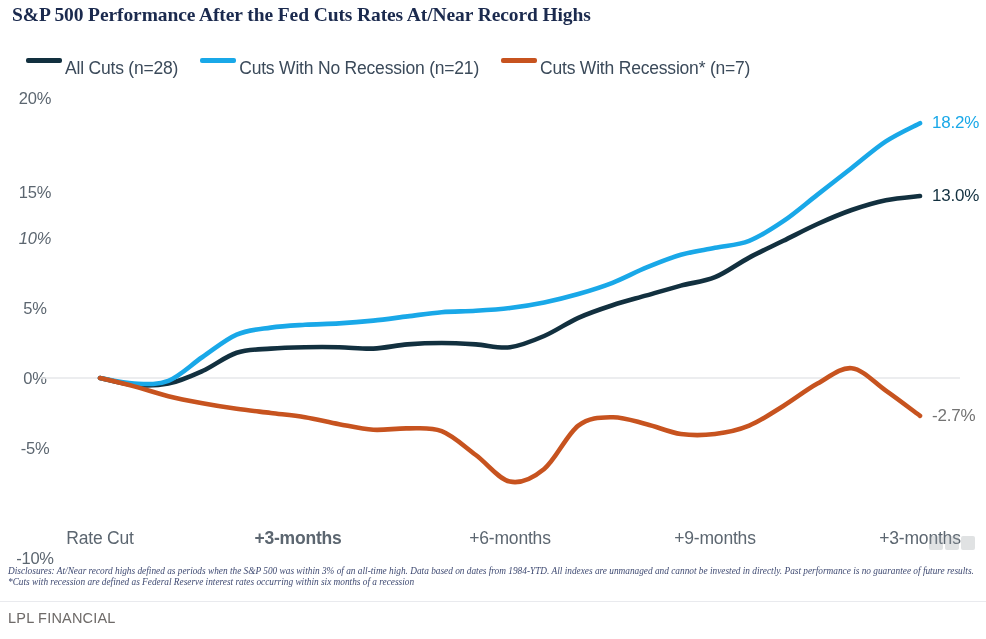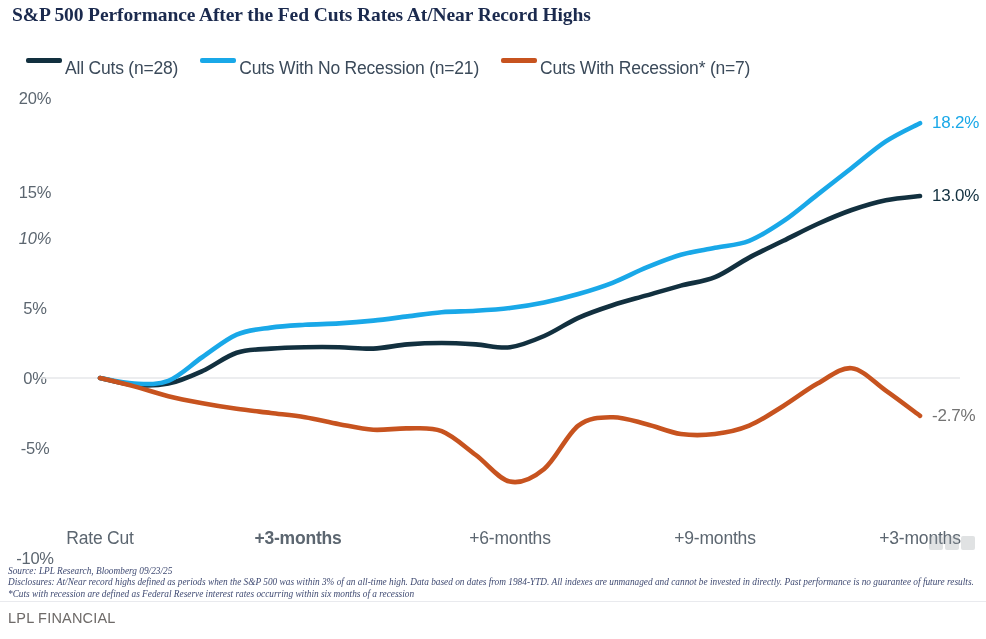--- a/index.html
+++ b/index.html
@@ -228,20 +228,19 @@
       </div>
   </div>
 
   <div class="watermark" id="watermark">
       <span></span>
       <span></span>
       <span></span>
     </div>
 
   <div class="footnotes">
-    <span class="footnote-line">Source: LPL Research, Bloomberg 09/23/25</span>
     <span class="footnote-line">Disclosures: At/Near record highs defined as periods when the S&amp;P 500 was within 3% of an all-time high. Data based on dates from 1984-YTD. All indexes are unmanaged and cannot be invested in directly. Past performance is no guarantee of future results.</span>
     <span class="footnote-line">*Cuts with recession are defined as Federal Reserve interest rates occurring within six months of a recession</span>
   </div>
 
   <div class="footer-rule"></div>
   <div class="footer-brand">LPL FINANCIAL</div>
 </div>
 
 </body></html>

